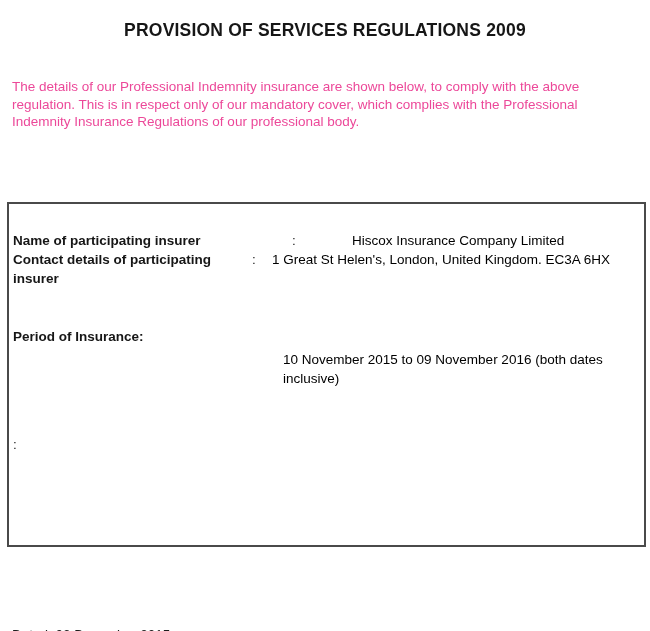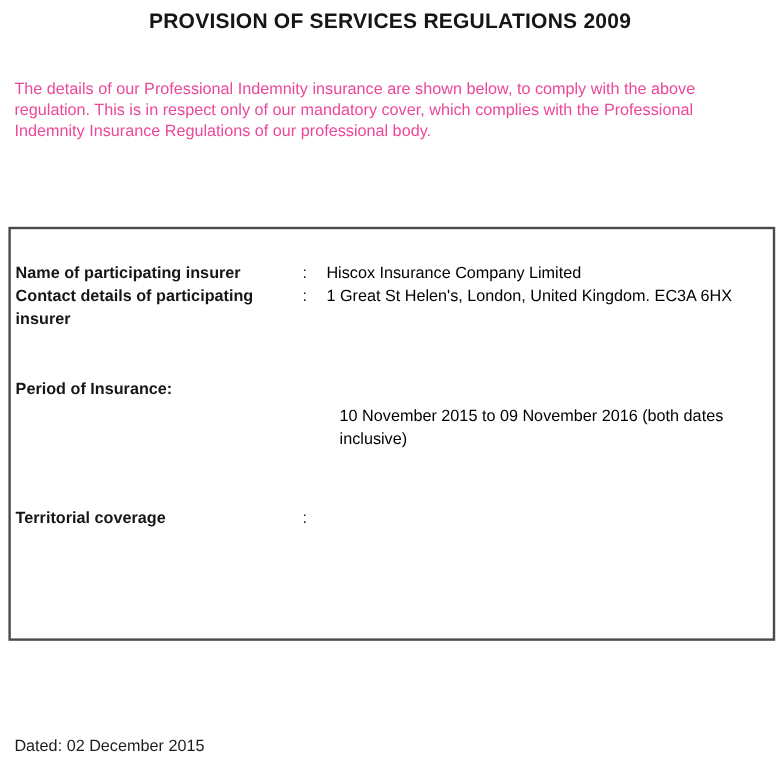--- a/index.html
+++ b/index.html
@@ -10,21 +10,21 @@
   }
   .page {
     position: relative;
     width: 650px;
     height: 631px;
     background: #ffffff;
     overflow: hidden;
   }
   .doc-title {
     margin: 0;
-    padding-top: 6px;
+    padding-top: 19px;
     text-align: center;
     font-size: 17.5px;
     line-height: 22px;
     font-weight: bold;
     letter-spacing: 0.2px;
     color: #161616;
   }
   .intro {
     margin: 37px 0 0 12px;
     width: 612px;
@@ -42,21 +42,21 @@
   .info-row {
     display: grid;
     grid-template-columns: 239px 20px 1fr;
     padding: 0 6px 0 4px;
     font-size: 13.5px;
     line-height: 19px;
   }
   .info-row .row-label { font-weight: bold; color: #161616; }
   .info-row .row-sep   { color: #1d1d1d; }
   .info-row .row-value { color: #000000; }
-  .row-1 { margin-top: 27px; }
+  .row-1 { margin-top: 27px; gap: 40px; }
   .row-2 { }
   .row-3 { margin-top: 39px; }
   .row-4 { margin-top: 47px; }
   .row-3 .row-value { padding-left: 11px; margin-top: 23px; }
   .dated {
     margin: 79px 0 0 12px;
     font-size: 13.5px;
     line-height: 17px;
     color: #1d1d1d;
   }
@@ -84,21 +84,20 @@
       <div class="row-value">1 Great St Helen's, London, United Kingdom. EC3A 6HX</div>
     </div>
 
     <div class="info-row row-3">
       <div class="row-label">Period of Insurance:</div>
       <div class="row-sep"></div>
       <div class="row-value">10 November 2015 to 09 November 2016 (both dates inclusive)</div>
     </div>
 
     <div class="info-row row-4">
-      <div class="row-label">Territorial coverage</div>
       <div class="row-sep">:</div>
     </div>
 
   </div>
 
   <p class="dated">Dated: 02 December 2015</p>
 
 </div>
 
 </body></html>

